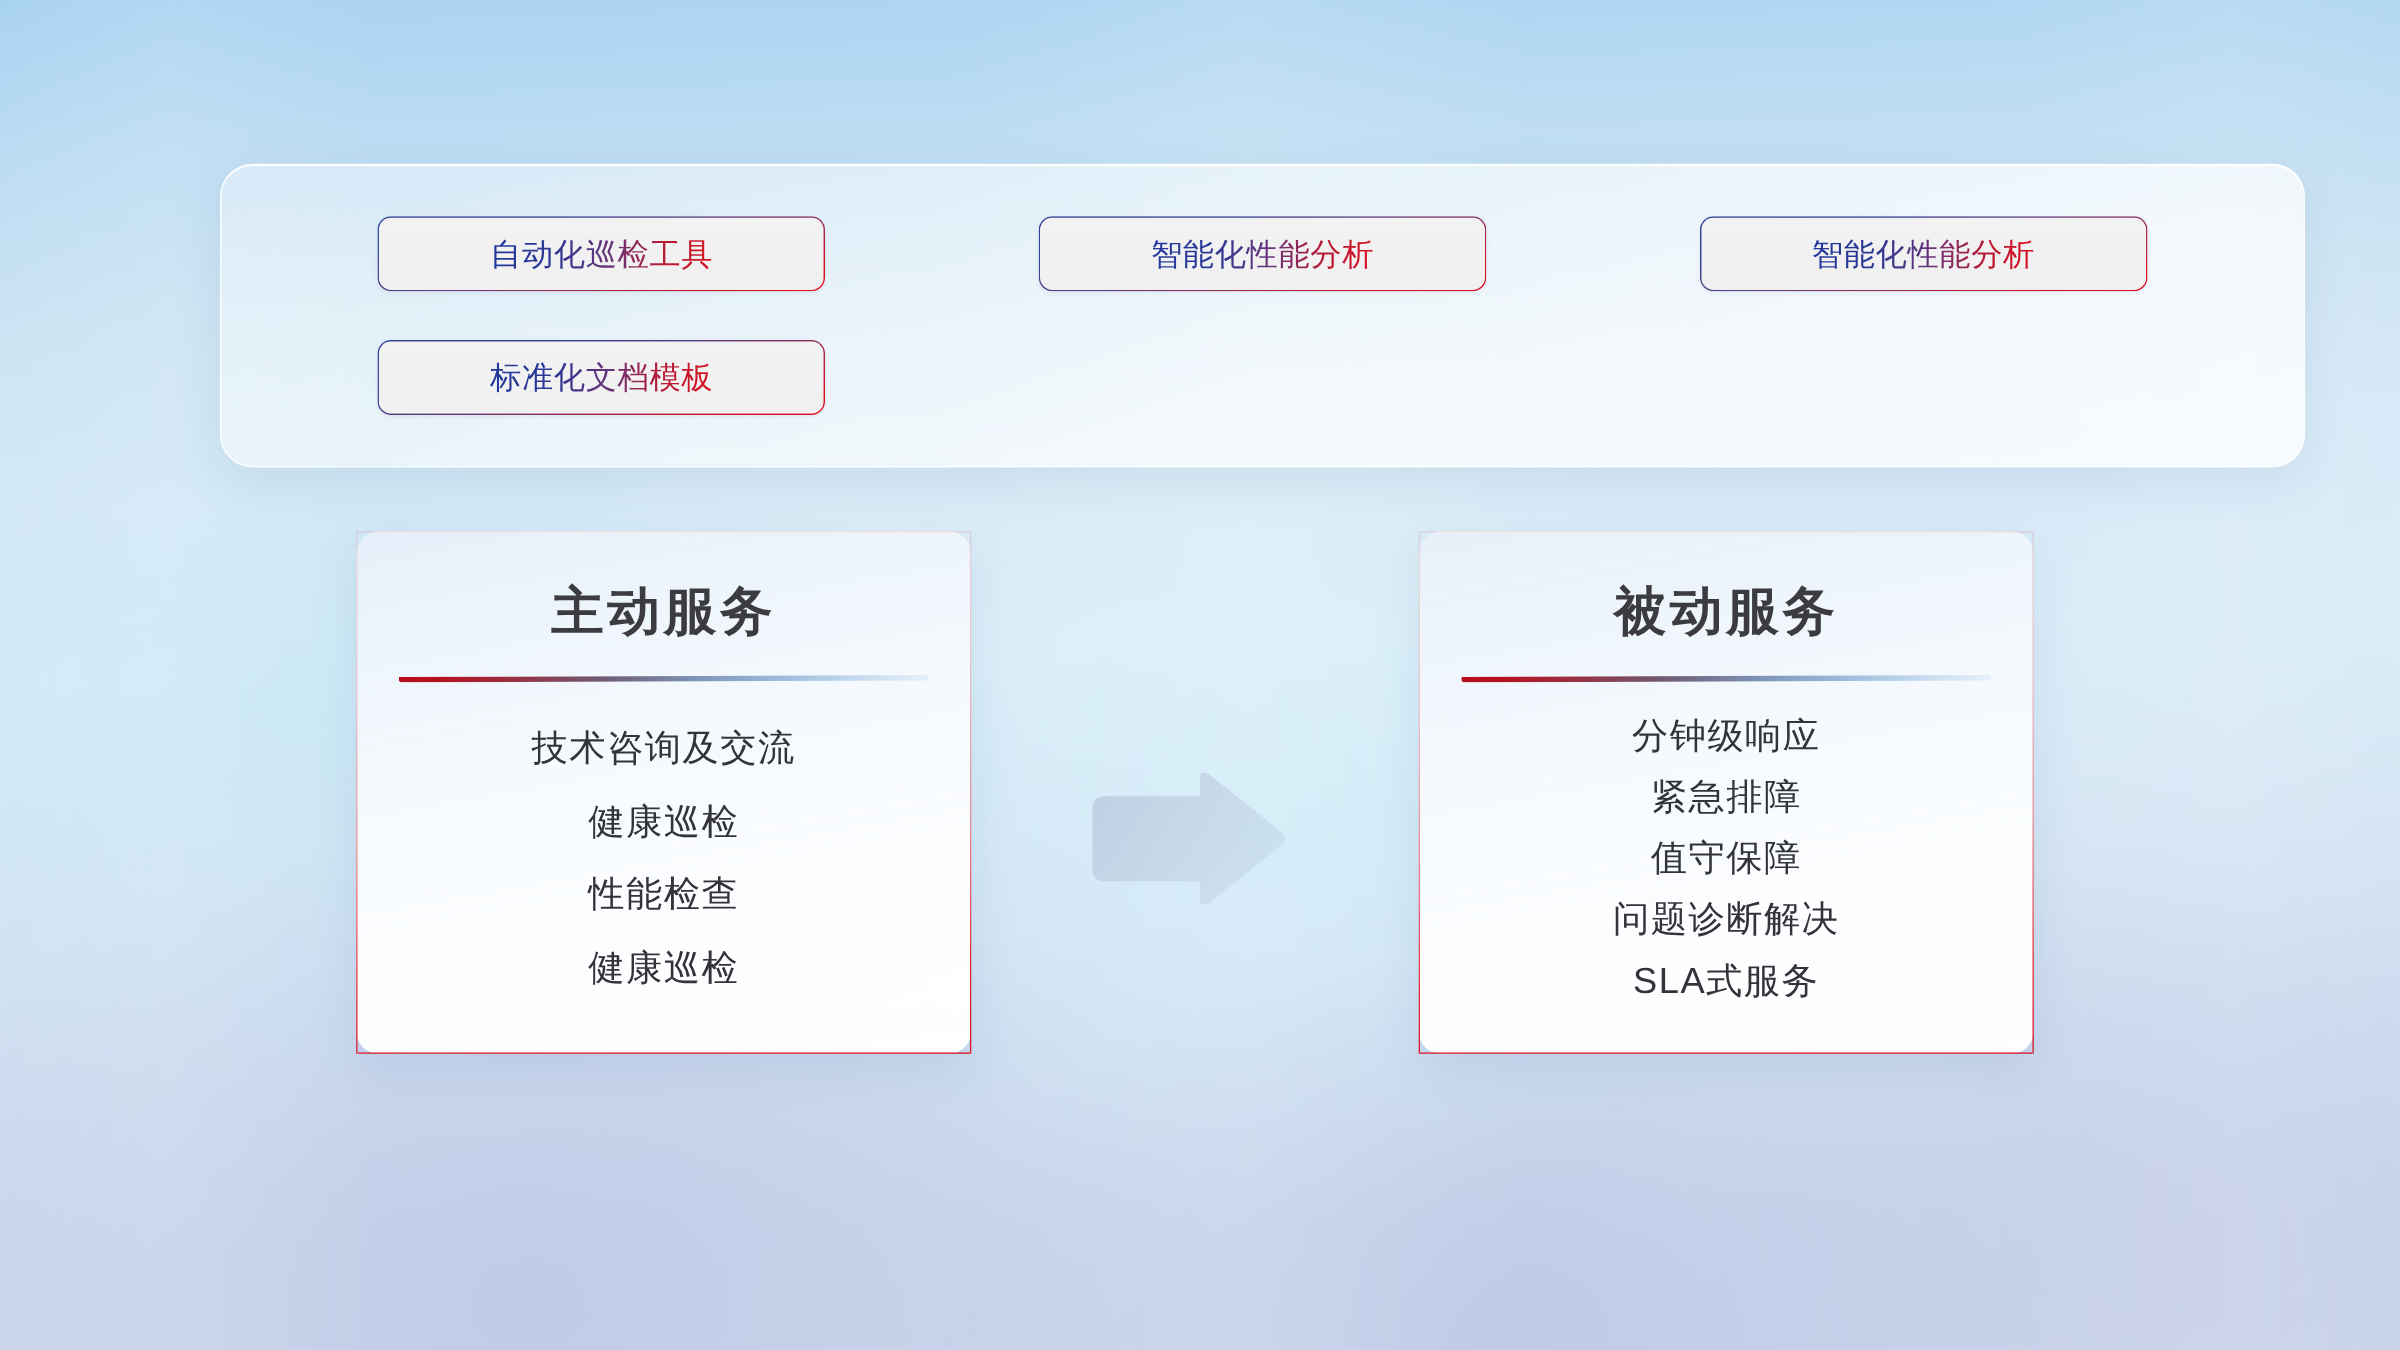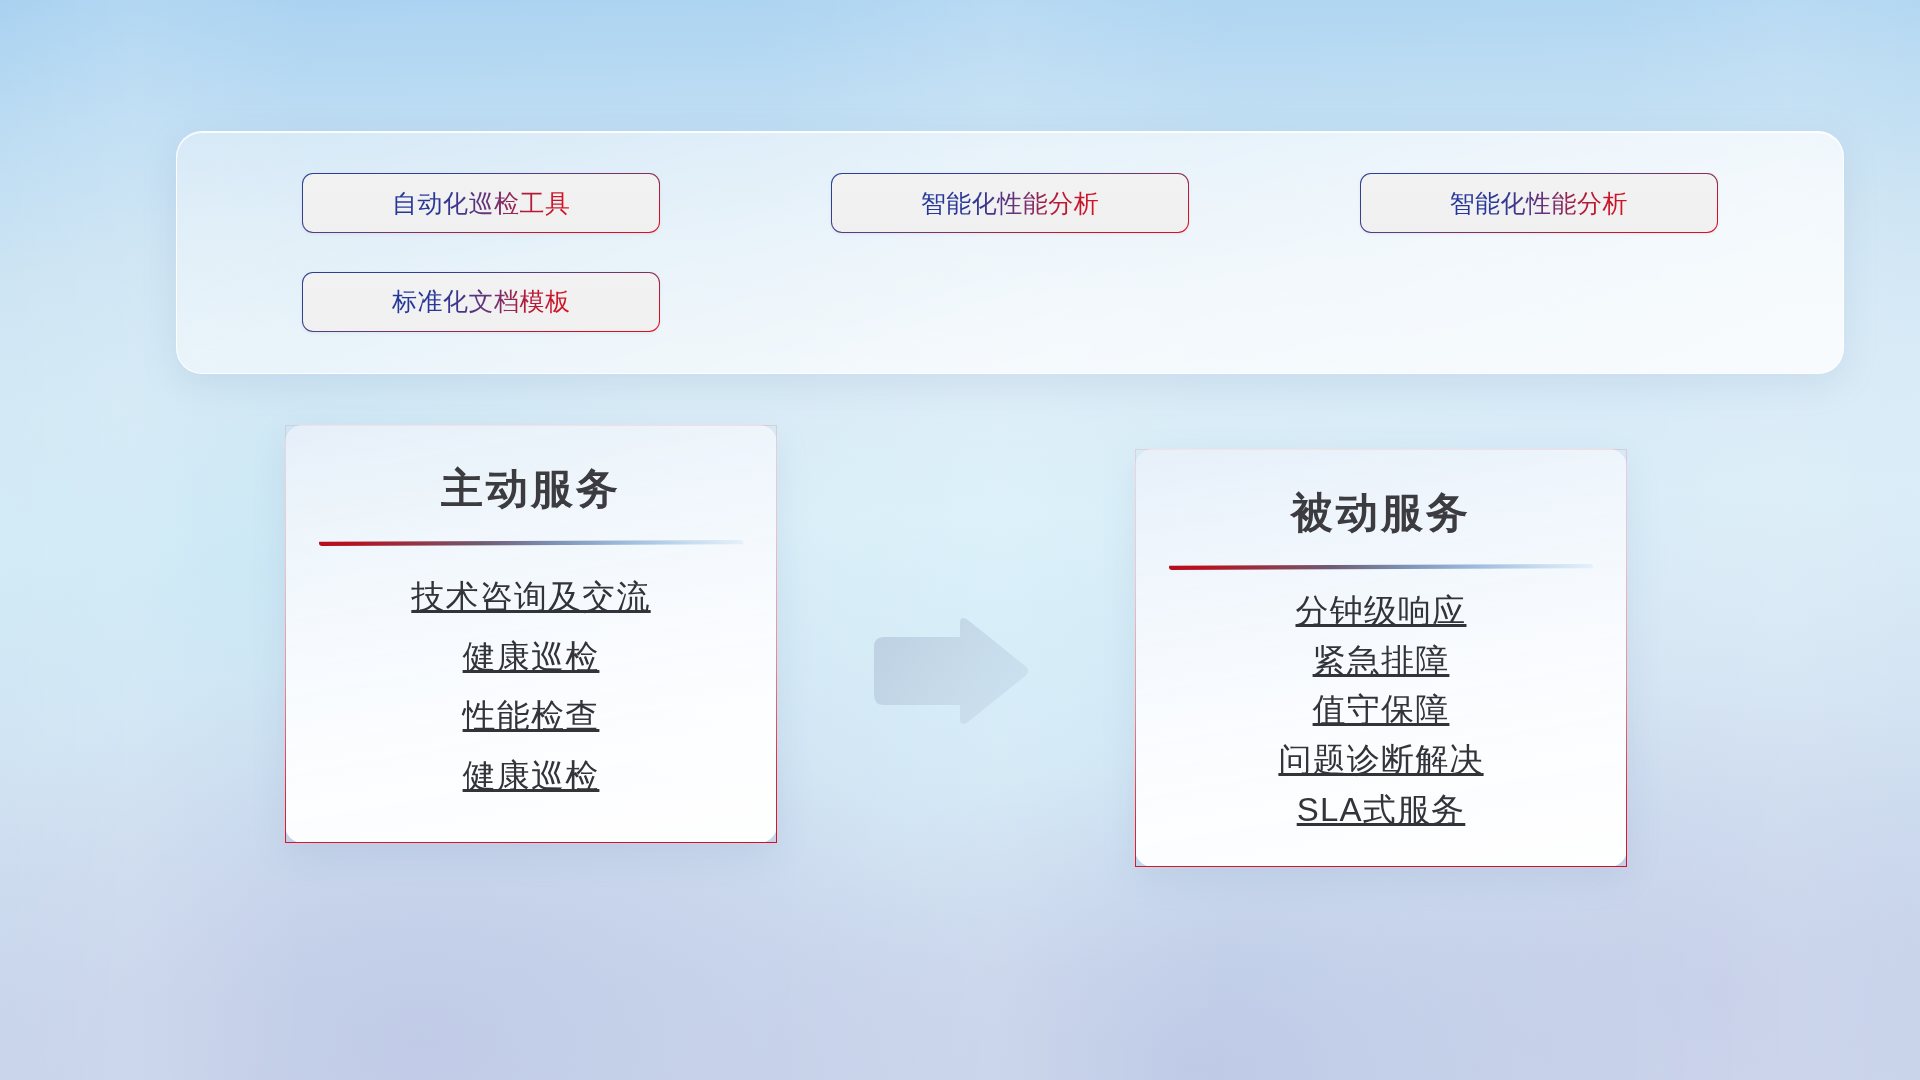--- a/index.html
+++ b/index.html
@@ -137,21 +137,21 @@
         rgba(226,70,80,0.62) 58%,
         rgba(222,20,35,0.92) 84%,
         #d80e1f 100%) 1;
     box-shadow: 0 12px 34px rgba(110,140,185,0.16);
     padding: 36px 30px 28px;
     display: flex;
     flex-direction: column;
     align-items: center;
   }
   #card-proactive { left: 285px; top: 425px; }
-  #card-reactive  { left: 1135px; top: 449px; }
+  #card-reactive  { left: 1135px; top: 425px; }
 
   .card-title {
     font-size: 42px;
     font-weight: 700;
     color: #3b3b40;
     letter-spacing: 3px;
     line-height: 1;
     margin-top: 6px;
   }
   .card-divider {
@@ -176,25 +176,24 @@
     padding: 0;
     width: 100%;
     display: flex;
     flex-direction: column;
     align-items: center;
     flex: 1;
     justify-content: space-evenly;
     padding-top: 14px;
   }
   .card-list li {
-    font-size: 33px;
+    font-size: 29px;
     color: #32343a;
     letter-spacing: 1.2px;
     white-space: nowrap;
-    text-decoration: underline;
   }
 
   
   .arrow {
     position: absolute;
     left: 872px;
     top: 615px;
     width: 158px;
     height: 112px;
   }

